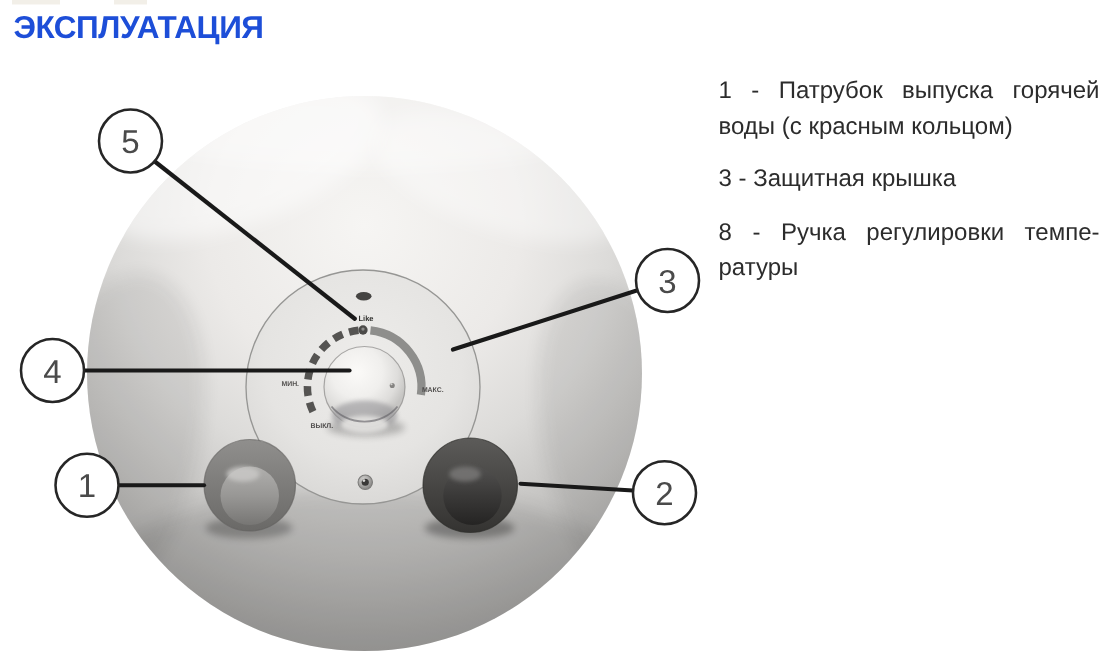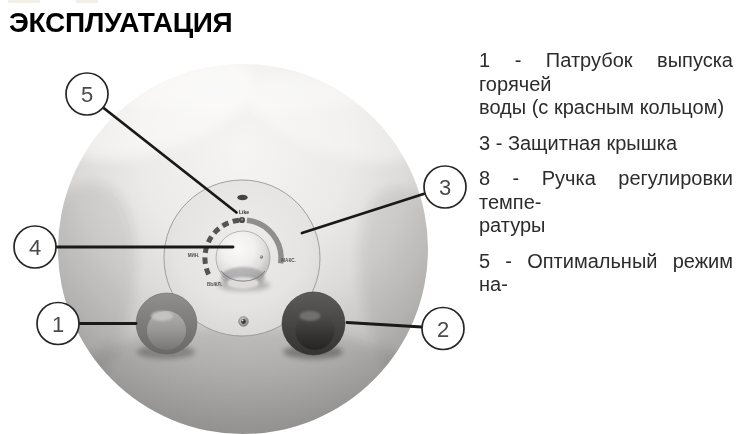--- a/index.html
+++ b/index.html
@@ -2,31 +2,31 @@
 <html><head>
 <meta charset="utf-8">
 <style>
   html,body{margin:0;padding:0;background:#ffffff;}
   .canvas{
     position:relative;width:741px;height:434px;background:#ffffff;overflow:hidden;
     font-family:"Liberation Sans",sans-serif;
   }
   .page-title{
     position:absolute;left:9px;top:7px;
-    font-size:28px;font-weight:700;letter-spacing:-0.3px;color:#000000;text-align:center;
+    font-size:21px;font-weight:700;letter-spacing:-0.3px;color:#1d4ed8;text-align:center;
   }
   .artifact{position:absolute;top:0;height:3px;background:#efebe2;opacity:.8;}
   .artifact.a1{left:8px;width:32px;}
   .artifact.a2{left:76px;width:22px;}
   .figure-svg{position:absolute;left:0;top:0;width:741px;height:434px;}
   .legend{
     position:absolute;left:479px;top:49px;width:254px;color:#2c2c2c;
   }
   .legend p{
-    margin:0 0 12px 0;font-size:20px;line-height:23.5px;text-align:justify;
+    margin:0 0 12px 0;font-size:16px;line-height:23.5px;text-align:justify;
   }
   .jline{display:block;text-align:justify;text-align-last:justify;}
   .jline-last{display:block;text-align:justify;text-align-last:auto;}
   .dial-label{font-size:4.6px;font-weight:700;fill:#413f3e;opacity:.9;}
   .brand-label{font-size:5px;font-weight:700;fill:#2f2f2d;}
   .callout-num{font-size:22px;fill:#4a4a4a;font-weight:400;}
   .leader{stroke:#191919;stroke-width:2.8;stroke-linecap:round;}
   .callout-circle{fill:#ffffff;stroke:#262626;stroke-width:1.7;}
 </style>
 </head>
@@ -193,17 +193,16 @@
       <span class="jline-last">воды (с красным кольцом)</span>
     </p>
     <p>
       <span class="jline-last">3 - Защитная крышка</span>
     </p>
     <p>
       <span class="jline">8 - Ручка регулировки темпе-</span>
       <span class="jline-last">ратуры</span>
     </p>
     <p>
-      <span class="jline">5 - Оптимальный режим на-</span>
     </p>
   </div>
 
 </div>
 
 </body></html>

